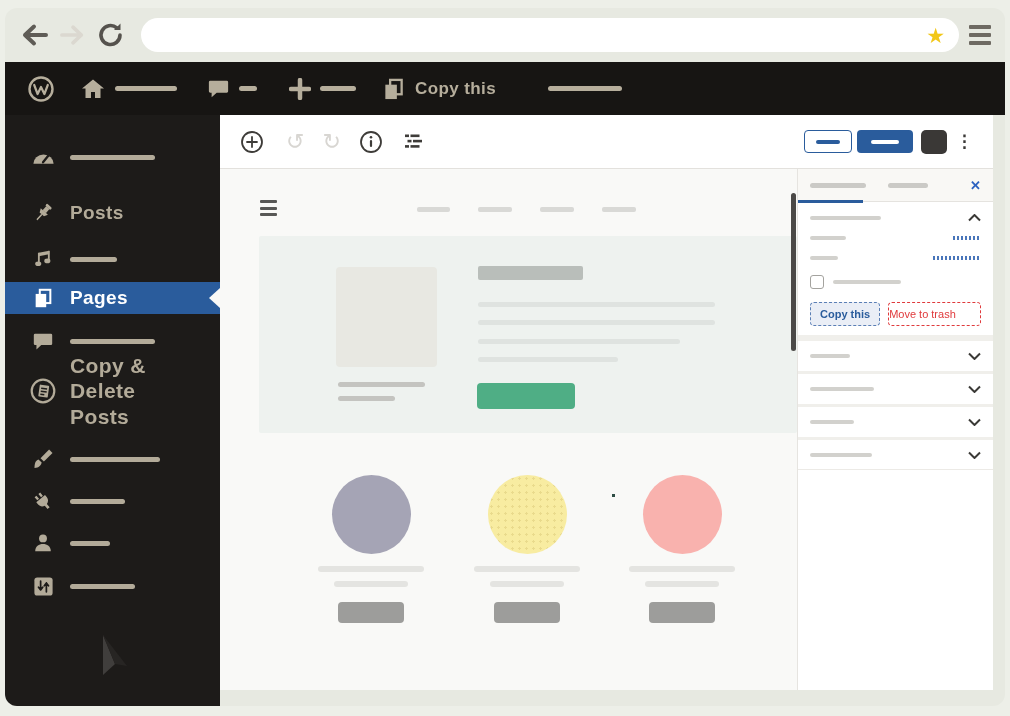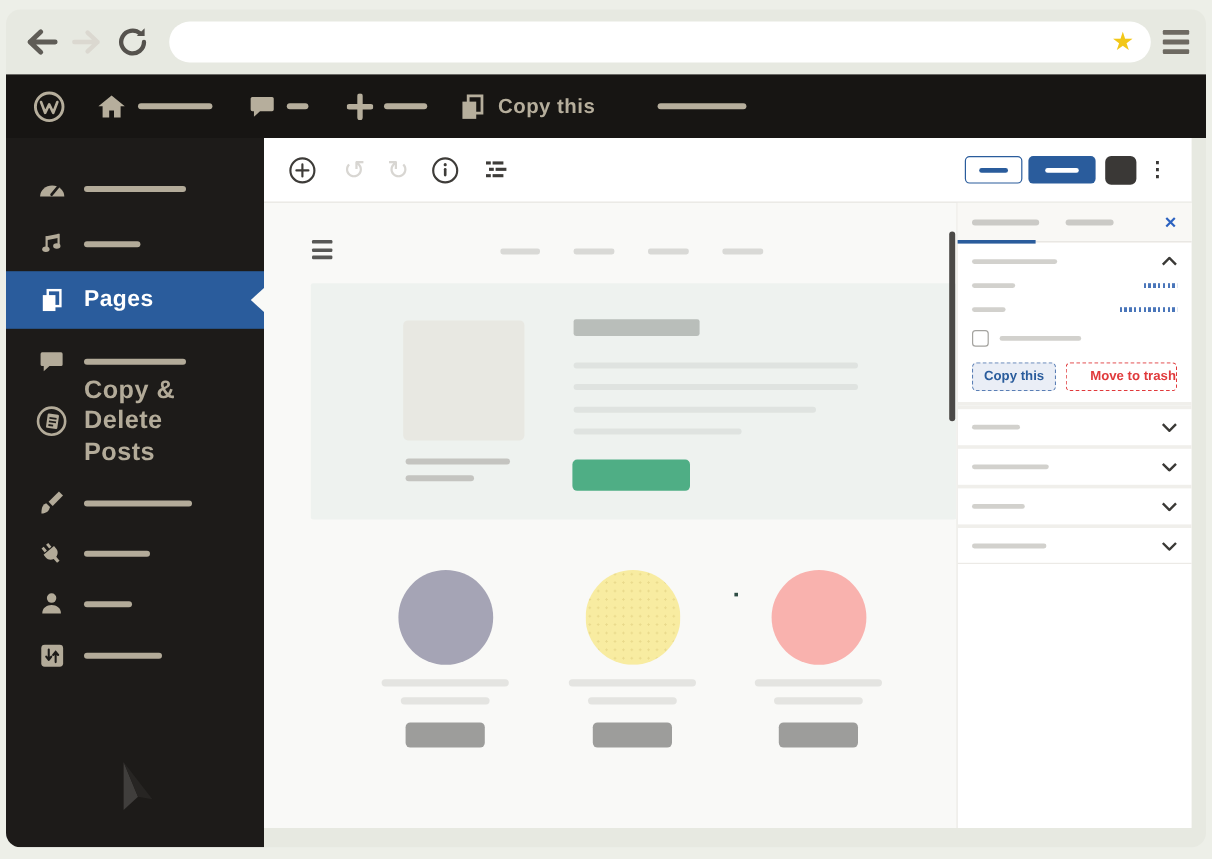--- a/index.html
+++ b/index.html
@@ -26,21 +26,21 @@
 
   
   .body-row { display:flex; height:591px; }
 
   
   .sidebar { width:215px; background:#1d1b19; color:#b3ab99; padding-top:22px; flex:none; position:relative; }
   .sb-item { display:flex; align-items:center; height:40px; padding-left:25px; cursor:pointer; position:relative; }
   .sb-icon { width:26px; display:flex; justify-content:center; flex:none; }
   .sb-line { margin-left:14px; }
   .sb-label { margin-left:14px; font-weight:bold; font-size:19px; letter-spacing:.4px; }
-  .sb-item.active { background:#2a5c9c; color:#fff; height:48px; }
+  .sb-item.active { background:#2a5c9c; color:#fff; height:32px; }
   .sb-item.active .notch { position:absolute; right:0; top:50%; transform:translateY(-50%);
       width:0; height:0; border-top:10px solid transparent; border-bottom:10px solid transparent;
       border-right:11px solid #f9f9f7; }
   .sb-item .ph { background:#b3ab99; }
   .two-line { height:50px; }
   .two-line .sb-label { font-size:21px; line-height:1.2; }
   .cursor { position:absolute; left:90px; top:518px; }
 
   
   .main-col { flex:1; display:flex; flex-direction:column; margin:0 12px 16px 0; min-width:0; }
@@ -91,22 +91,22 @@
   .tab-underline { position:absolute; left:0; bottom:-2px; width:65px; height:3.5px; background:#2a5c9c; }
   .p-row { display:flex; align-items:center; padding:0 12px; }
   .p-line { height:4px; background:#d2d1cd; border-radius:2px; }
   .bluedash { height:4px; margin-left:auto;
       background:repeating-linear-gradient(90deg,#4a76ba 0 2px, rgba(0,0,0,0) 2px 4px); }
   .chev { margin-left:auto; display:flex; cursor:pointer; }
   .checkbox { width:14px; height:14px; border:1.5px solid #a4a39f; border-radius:3px; background:#fff;
               flex:none; cursor:pointer; }
   .btn-copy { font-size:11px; font-weight:bold; color:#2a5c9c; background:#eaeef6; border:1px dashed #5b7fb5;
               border-radius:4px; padding:5px 9px; cursor:pointer; }
-  .btn-trash { font-size:11px; font-weight:bold; color:#e03a3c; background:#fff; border:1px dashed #e03a3c;
-               border-radius:4px; padding:5px 0; flex:1; margin-left:8px; text-align:right; cursor:pointer; }
+  .btn-trash { font-size:11px; font-weight:normal; color:#e03a3c; background:#fff; border:1px dashed #e03a3c;
+               border-radius:4px; padding:5px 0; flex:1; margin-left:8px; text-align:left; cursor:pointer; }
   .sect { height:33px; display:flex; align-items:center; padding:0 12px; border-top:3px solid #f0efeb; cursor:pointer; }
 </style>
 </head>
 <body>
 
 <div class="window">
 
   <div class="chrome">
     <div class="nav-btn">
       <svg width="30" height="26" viewBox="0 0 30 26">
@@ -176,20 +176,33 @@
       <div class="sb-item">
         <span class="sb-icon">
           <svg width="25" height="22" viewBox="0 0 26 22">
               <path d="M2.5 18 a10.5 9.5 0 0 1 21 0 Z" fill="#b3ab99"></path>
               <path d="M12.5 16.5 L19 8.5" stroke="#1d1b19" stroke-width="2.4" stroke-linecap="round"></path>
             </svg>
         </span>
         <div class="ph sb-line" style="width:85px"></div>
       </div>
 
+      <div class="sb-item" style="margin-top:16px">
+        <span class="sb-icon">
+          <svg width="24" height="24" viewBox="0 0 24 24" fill="#b3ab99">
+              <g transform="rotate(42 12 12)">
+                <rect x="8.6" y="2.2" width="6.8" height="2.8" rx="1.2"></rect>
+                <rect x="9.8" y="4.8" width="4.4" height="5.4"></rect>
+                <path d="M7.2 10 h9.6 l-1.9 3.8 h-5.8 Z"></path>
+                <rect x="11.3" y="13.6" width="1.5" height="7.6" rx="0.7"></rect>
+              </g>
+            </svg>
+        </span>
+        <span class="sb-label">Posts</span>
+      </div>
 
       <div class="sb-item" style="margin-top:6px">
         <span class="sb-icon">
           <svg width="23" height="22" viewBox="0 0 24 22" fill="#b3ab99">
               <polygon points="7,4.5 18,2.5 18,6 7,8"></polygon>
               <rect x="6.2" y="4.5" width="1.9" height="11"></rect>
               <rect x="16.6" y="2.5" width="1.9" height="10"></rect>
               <ellipse cx="6.5" cy="16" rx="3.2" ry="2.4"></ellipse>
               <ellipse cx="16" cy="13" rx="3.2" ry="2.4"></ellipse>
             </svg>

